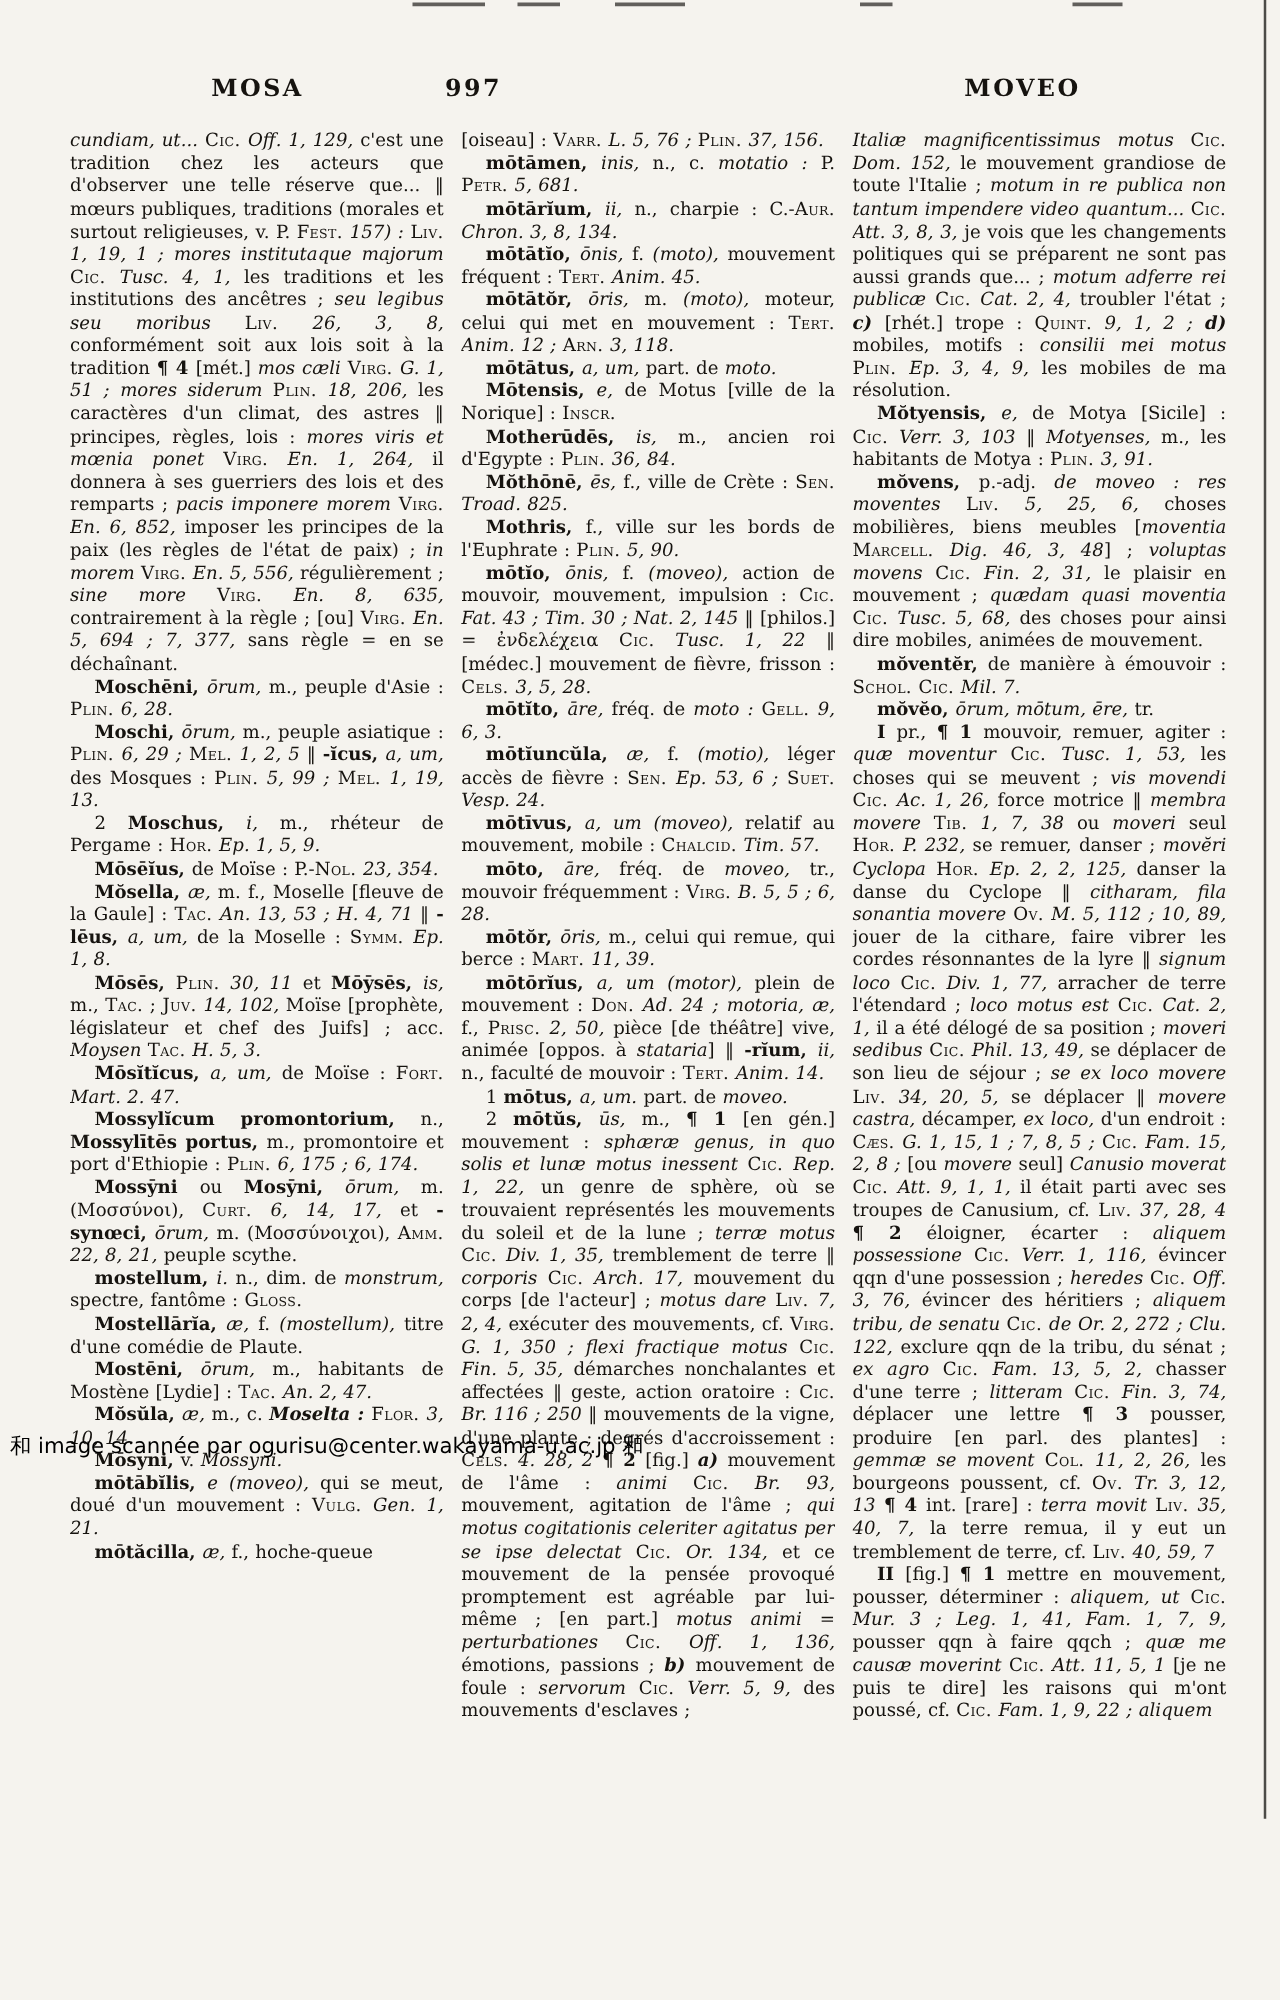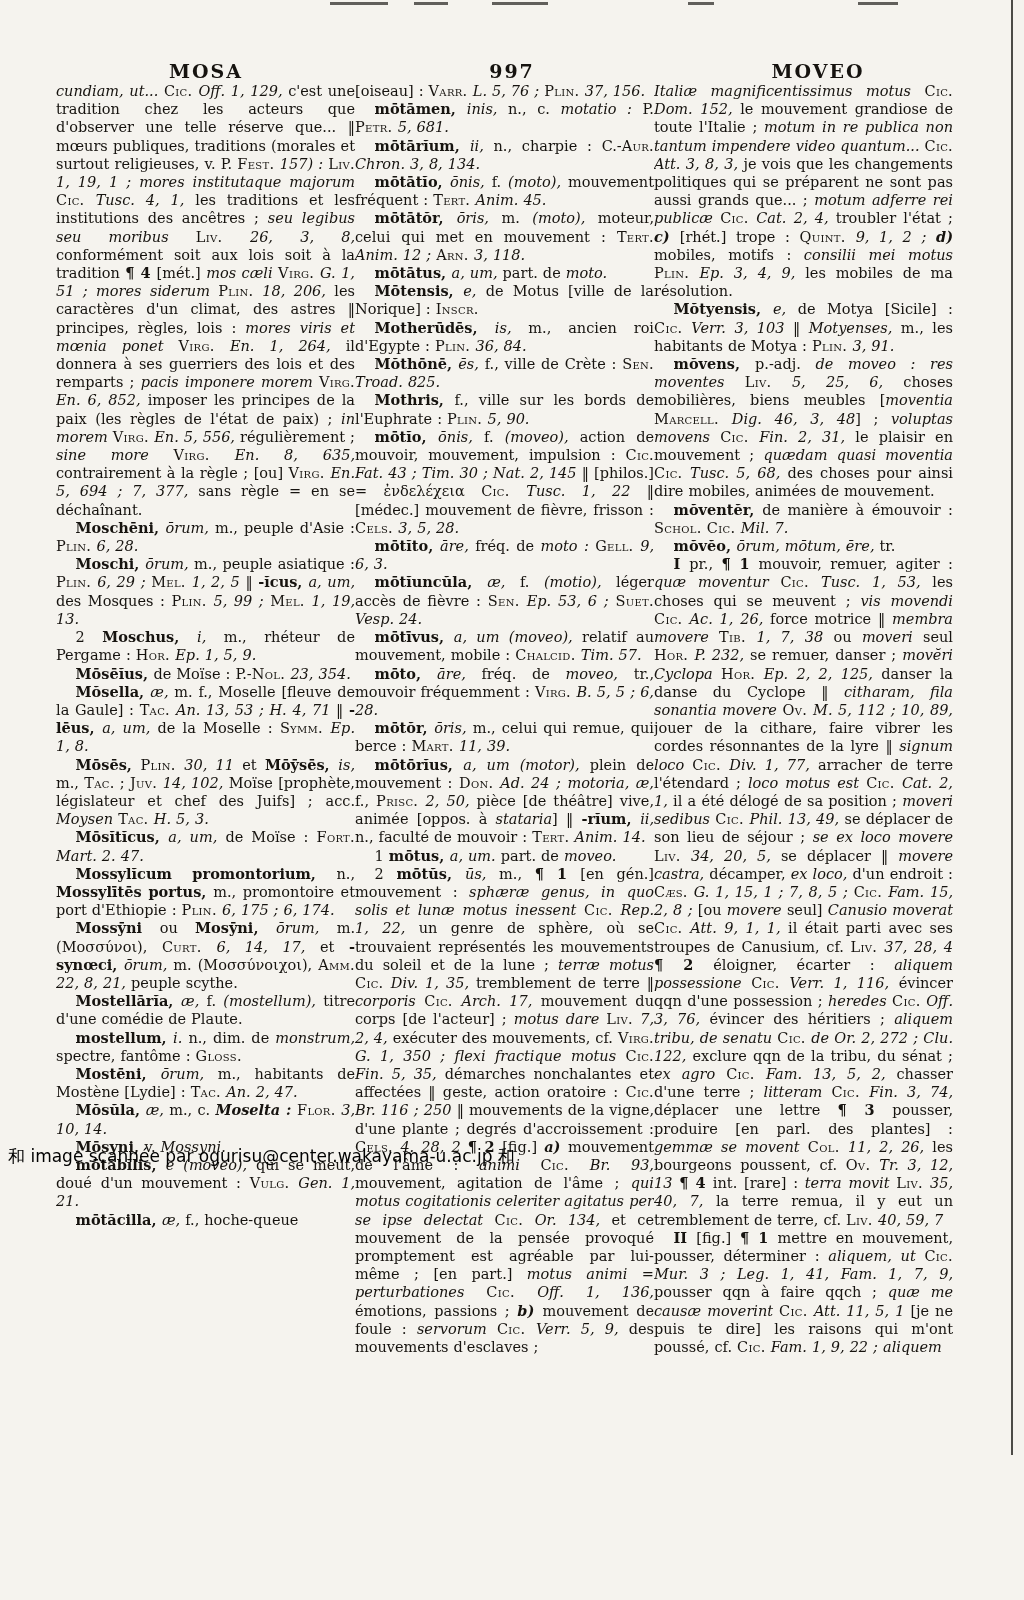--- a/index.html
+++ b/index.html
@@ -1,22 +1,22 @@
 <!DOCTYPE html>
 <html><head>
 <meta charset="utf-8">
 <style>
   html,body{margin:0;padding:0;}
   body{width:1024px;height:1600px;overflow:hidden;background:#f5f3ee;}
   .page{position:relative;width:1024px;height:1180px;font-family:"DejaVu Serif","Liberation Serif",serif;color:#16130f;}
   .header{position:absolute;top:60px;left:56px;width:912px;display:flex;align-items:baseline;}
   .header span{font-weight:bold;font-size:19px;letter-spacing:2px;}
   .h-side{width:300px;text-align:center;}
-  .h-center{flex:1;text-align:center;}
-  .bodycols{position:absolute;top:82px;left:56px;display:flex;gap:0;}
+  .h-center{flex:1;}
+  .bodycols{position:absolute;top:104px;left:56px;display:flex;gap:14px;}
   .col{width:299px;height:1450px;overflow:hidden;}
   p.entry{margin:0;font-size:14.5px;line-height:18.2px;text-align:justify;text-indent:1.35em;word-spacing:0.4px;}
   p.cont{text-indent:0;}
   .b{font-weight:bold;}
   .i{font-style:italic;}
   .bi{font-weight:bold;font-style:italic;}
   .sc{font-variant:small-caps;letter-spacing:0.3px;}
   .watermark{position:absolute;left:8px;bottom:12px;font-family:"DejaVu Sans","Liberation Sans",sans-serif;font-size:17px;color:#000000;}
   .edge-line{position:absolute;right:11px;top:0;width:2px;height:1455px;background:#22201d;opacity:.8;}
   .dash{position:absolute;top:2px;height:3px;background:#22201d;opacity:.7;}
@@ -48,22 +48,22 @@
         <p class="entry cont"><span class="i">cundiam, ut... </span><span class="sc">Cic. </span><span class="i">Off. 1, 129, </span>c'est une tradition chez les acteurs que d'observer une telle réserve que... ‖ mœurs publiques, traditions (morales et surtout religieuses, v. P. <span class="sc">Fest. </span><span class="i">157) : </span><span class="sc">Liv. </span><span class="i">1, 19, 1 ; mores institutaque majorum </span><span class="sc">Cic. </span><span class="i">Tusc. 4, 1, </span>les traditions et les institutions des ancêtres ; <span class="i">seu legibus seu moribus </span><span class="sc">Liv. </span><span class="i">26, 3, 8, </span>conformément soit aux lois soit à la tradition <span class="b">¶ 4 </span>[mét.] <span class="i">mos cæli </span><span class="sc">Virg. </span><span class="i">G. 1, 51 ; mores siderum </span><span class="sc">Plin. </span><span class="i">18, 206, </span>les caractères d'un climat, des astres ‖ principes, règles, lois : <span class="i">mores viris et mœnia ponet </span><span class="sc">Virg. </span><span class="i">En. 1, 264, </span>il donnera à ses guerriers des lois et des remparts ; <span class="i">pacis imponere morem </span><span class="sc">Virg. </span><span class="i">En. 6, 852, </span>imposer les principes de la paix (les règles de l'état de paix) ; <span class="i">in morem </span><span class="sc">Virg. </span><span class="i">En. 5, 556, </span>régulièrement ; <span class="i">sine more </span><span class="sc">Virg. </span><span class="i">En. 8, 635, </span>contrairement à la règle ; [ou] <span class="sc">Virg. </span><span class="i">En. 5, 694 ; 7, 377, </span>sans règle = en se déchaînant.</p>
         <p class="entry"><span class="b">Moschēni, </span><span class="i">ōrum, </span>m., peuple d'Asie : <span class="sc">Plin. </span><span class="i">6, 28.</span></p>
         <p class="entry"><span class="b">Moschi, </span><span class="i">ōrum, </span>m., peuple asiatique : <span class="sc">Plin. </span><span class="i">6, 29 ; </span><span class="sc">Mel. </span><span class="i">1, 2, 5 </span>‖ <span class="b">-ĭcus, </span><span class="i">a, um, </span>des Mosques : <span class="sc">Plin. </span><span class="i">5, 99 ; </span><span class="sc">Mel. </span><span class="i">1, 19, 13.</span></p>
         <p class="entry">2 <span class="b">Moschus, </span><span class="i">i, </span>m., rhéteur de Pergame : <span class="sc">Hor. </span><span class="i">Ep. 1, 5, 9.</span></p>
         <p class="entry"><span class="b">Mōsēĭus, </span>de Moïse : P.-<span class="sc">Nol. </span><span class="i">23, 354.</span></p>
         <p class="entry"><span class="b">Mŏsella, </span><span class="i">æ, </span>m. f., Moselle [fleuve de la Gaule] : <span class="sc">Tac. </span><span class="i">An. 13, 53 ; H. 4, 71 </span>‖ <span class="b">-lēus, </span><span class="i">a, um, </span>de la Moselle : <span class="sc">Symm. </span><span class="i">Ep. 1, 8.</span></p>
         <p class="entry"><span class="b">Mōsēs, </span><span class="sc">Plin. </span><span class="i">30, 11 </span>et <span class="b">Mōȳsēs, </span><span class="i">is, </span>m., <span class="sc">Tac.</span> ; <span class="sc">Juv. </span><span class="i">14, 102, </span>Moïse [prophète, législateur et chef des Juifs] ; acc. <span class="i">Moysen </span><span class="sc">Tac. </span><span class="i">H. 5, 3.</span></p>
         <p class="entry"><span class="b">Mōsĭtĭcus, </span><span class="i">a, um, </span>de Moïse : <span class="sc">Fort. </span><span class="i">Mart. 2. 47.</span></p>
         <p class="entry"><span class="b">Mossylĭcum promontorium, </span>n., <span class="b">Mossylītēs portus, </span>m., promontoire et port d'Ethiopie : <span class="sc">Plin. </span><span class="i">6, 175 ; 6, 174.</span></p>
         <p class="entry"><span class="b">Mossȳni </span>ou <span class="b">Mosȳni, </span><span class="i">ōrum, </span>m. (Μοσσύνοι), <span class="sc">Curt. </span><span class="i">6, 14, 17, </span>et <span class="b">-synœci, </span><span class="i">ōrum, </span>m. (Μοσσύνοιχοι), <span class="sc">Amm. </span><span class="i">22, 8, 21, </span>peuple scythe.</p>
+        <p class="entry"><span class="b">mostellum, </span><span class="i">i. </span>n., dim. de <span class="i">monstrum, </span>spectre, fantôme : <span class="sc">Gloss.</span></p>
         <p class="entry"><span class="b">Mostellārĭa, </span><span class="i">æ, </span>f. <span class="i">(mostellum), </span>titre d'une comédie de Plaute.</p>
-        <p class="entry"><span class="b">mostellum, </span><span class="i">i. </span>n., dim. de <span class="i">monstrum, </span>spectre, fantôme : <span class="sc">Gloss.</span></p>
         <p class="entry"><span class="b">Mostēni, </span><span class="i">ōrum, </span>m., habitants de Mostène [Lydie] : <span class="sc">Tac. </span><span class="i">An. 2, 47.</span></p>
         <p class="entry"><span class="b">Mŏsŭla, </span><span class="i">æ, </span>m., c. <span class="bi">Moselta : </span><span class="sc">Flor. </span><span class="i">3, 10, 14.</span></p>
         <p class="entry"><span class="b">Mōsyni, </span>v. <span class="i">Mossyni.</span></p>
         <p class="entry"><span class="b">mōtābĭlis, </span><span class="i">e (moveo), </span>qui se meut, doué d'un mouvement : <span class="sc">Vulg. </span><span class="i">Gen. 1, 21.</span></p>
         <p class="entry"><span class="b">mōtăcilla, </span><span class="i">æ, </span>f., hoche-queue</p>
       </div>
     <div class="col">
         <p class="entry cont">[oiseau] : <span class="sc">Varr. </span><span class="i">L. 5, 76 ; </span><span class="sc">Plin. </span><span class="i">37, 156.</span></p>
         <p class="entry"><span class="b">mōtāmen, </span><span class="i">inis, </span>n., c. <span class="i">motatio : </span>P. <span class="sc">Petr. </span><span class="i">5, 681.</span></p>
         <p class="entry"><span class="b">mōtārĭum, </span><span class="i">ii, </span>n., charpie : C.-<span class="sc">Aur. </span><span class="i">Chron. 3, 8, 134.</span></p>

